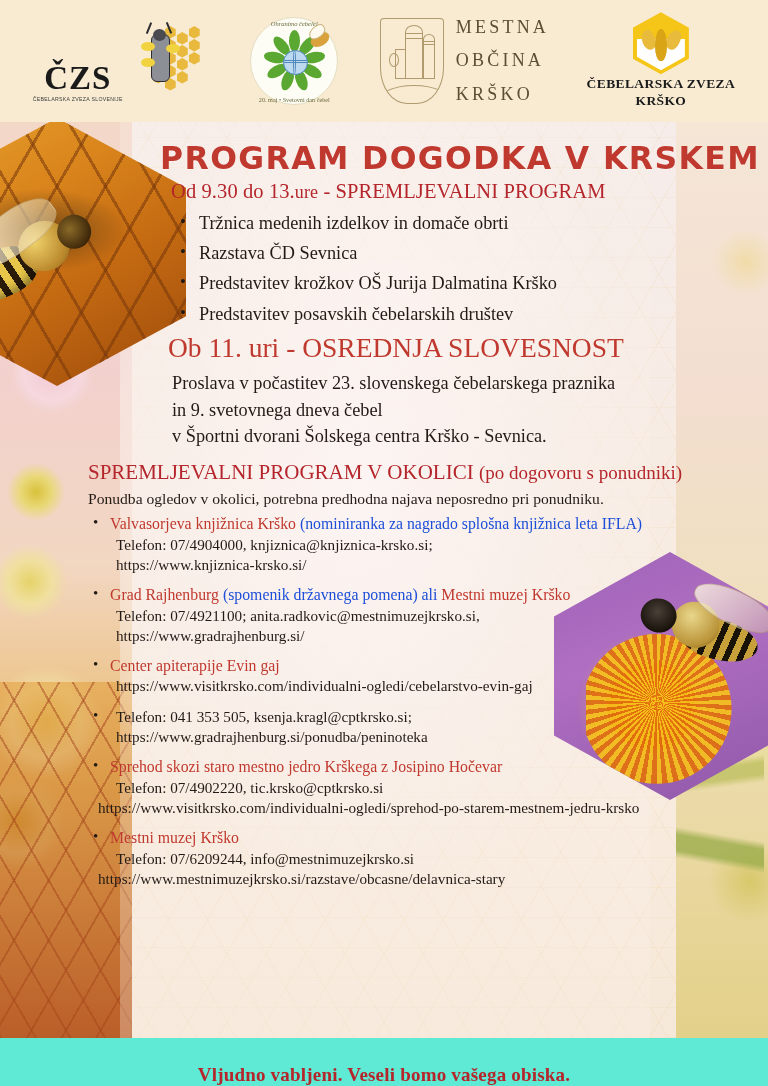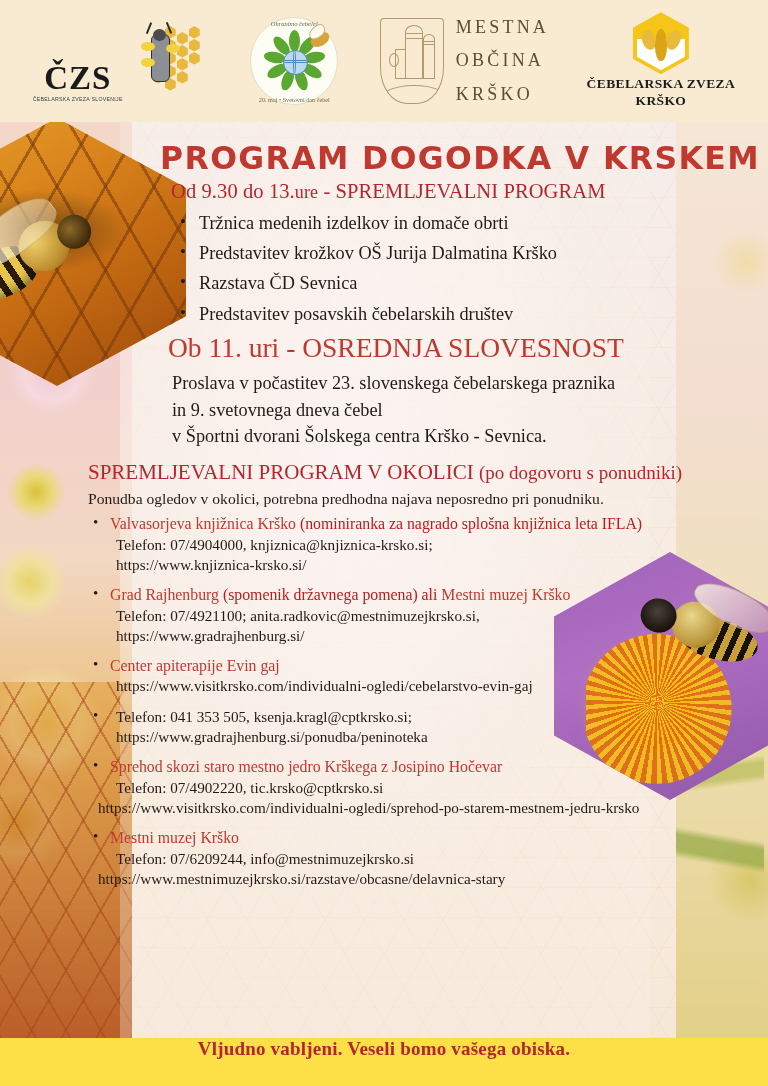--- a/index.html
+++ b/index.html
@@ -357,34 +357,34 @@
     position: relative; padding-left: 18px; margin-bottom: 10px;
   }
   .offer:before {
     content: "•"; position: absolute; left: 1px; top: 0px;
     font-size: 15px; color: #231a16;
   }
   .offer-name {
     font-family: "Liberation Serif", serif;
     font-size: 15.8px; color: #c0392f; line-height: 1.3;
   }
-  .offer-name .plain { color: #b91c1c; }
+  .offer-name .plain { color: #1d4ed8; }
   .offer-line {
     font-family: "Liberation Serif", serif;
     font-size: 15.2px; color: #231a16; line-height: 1.33;
     margin-left: 6px;
   }
   .offer-line.url { margin-left: 6px; }
 
   
   .bottom-band {
     position: absolute; left: 0; top: 1038px;
     width: 768px; height: 48px;
-    background: #fde047;
-    display: flex; align-items: flex-start; justify-content: center;
+    background: #5eead4;
+    display: flex; align-items: flex-end; justify-content: center;
     z-index: 40;
   }
   .closing {
     font-family: "Liberation Serif", serif;
     font-size: 19px; font-weight: bold; color: #b5262c;
     letter-spacing: .2px;
   }
 </style>
 </head>
 <body>
@@ -509,22 +509,22 @@
   <div class="content">
 
     <div class="poster-title">PROGRAM DOGODKA V KRSKEM</div>
 
     <div class="sec-heading h-morning">
       <span>Od 9.30 do 13.</span><span class="small">ure</span> <span>-  SPREMLJEVALNI PROGRAM</span>
     </div>
 
     <ul class="bullets-top">
       <li>Tržnica medenih izdelkov in domače obrti</li>
+      <li>Razstava ČD Sevnica</li>
       <li>Predstavitev krožkov OŠ Jurija Dalmatina Krško</li>
-      <li>Razstava ČD Sevnica</li>
       <li>Predstavitev posavskih čebelarskih društev</li>
     </ul>
 
     <div class="sec-heading h-main">
       <span class="b">Ob 11. uri</span><span> -  OSREDNJA SLOVESNOST</span>
     </div>
 
     <div class="main-lines">
       <div>Proslava v počastitev 23. slovenskega čebelarskega praznika</div>
       <div>in 9. svetovnega dneva čebel</div>

